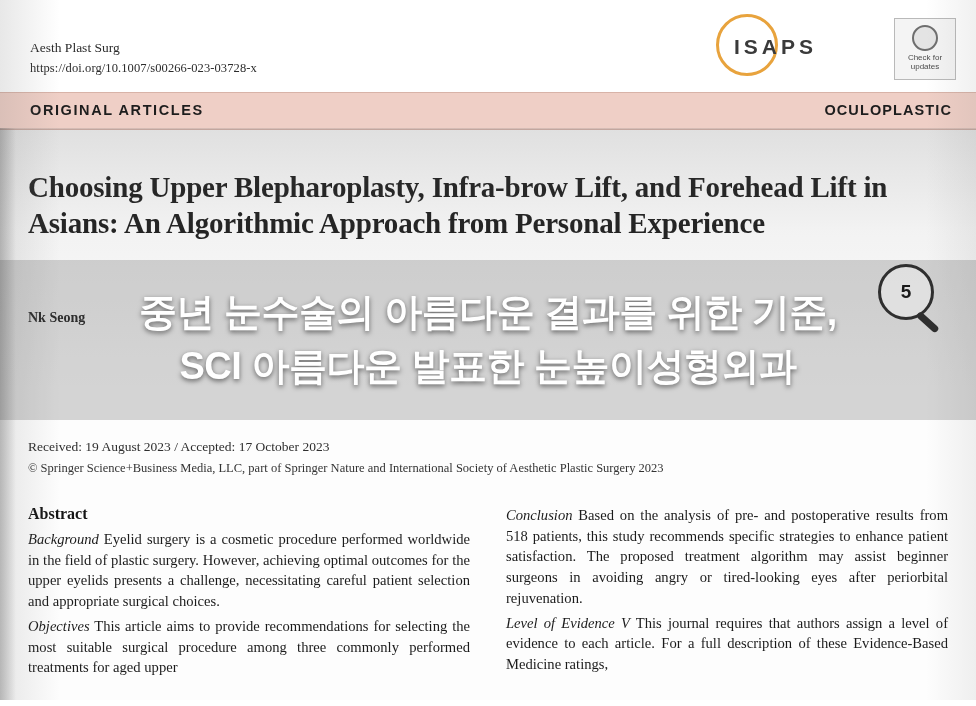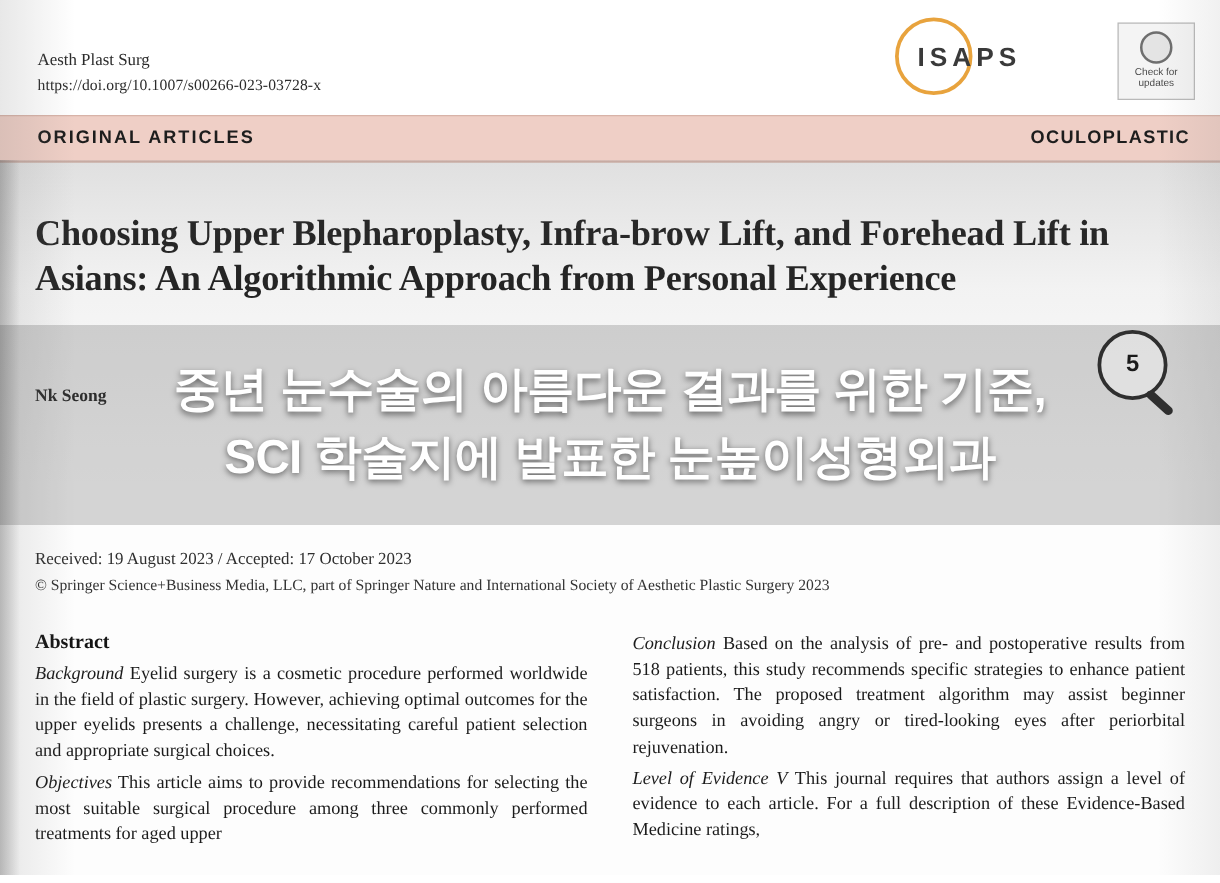--- a/index.html
+++ b/index.html
@@ -319,21 +319,21 @@
     </div>
 
     <div class="scan-shade"></div>
     <div class="left-rail"></div>
     <div class="edge-shade"></div>
   </div>
 
   <div class="overlay-dim"></div>
   <div class="overlay-caption">
     <div>중년 눈수술의 아름다운 결과를 위한 기준,</div>
-    <div>SCI 학술지에 발표한 눈높이성형외과</div>
+    <div>SCI 아름다운 발표한 눈높이성형외과</div>
   </div>
 
   <div class="magnifier">
     <div class="lens"></div>
     <div class="handle"></div>
     <div class="num">5</div>
   </div>
 
 </div>
 

